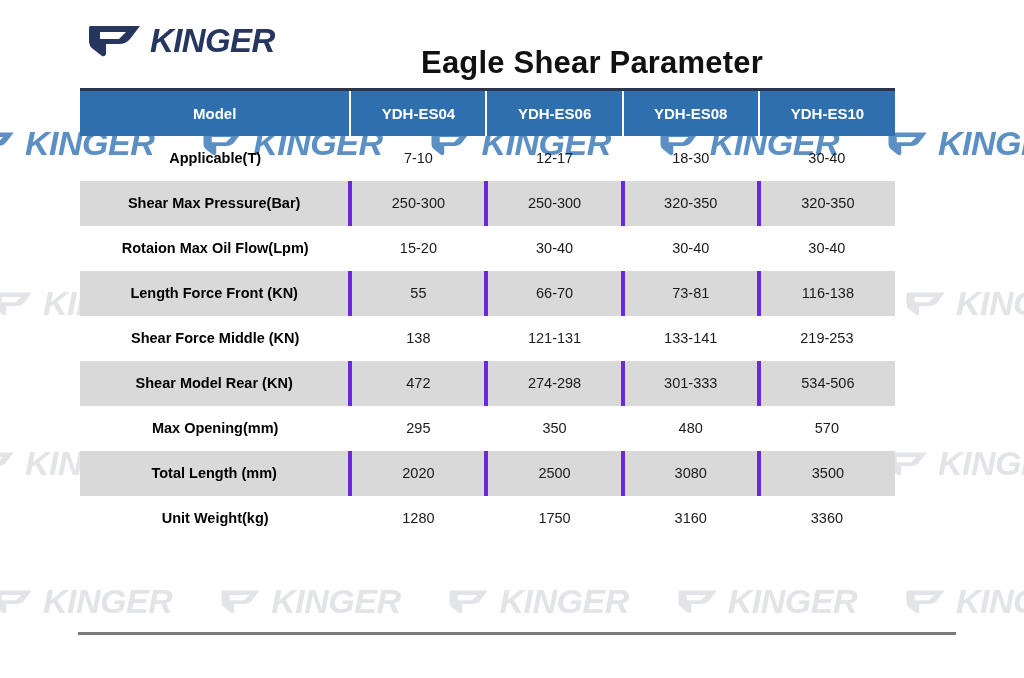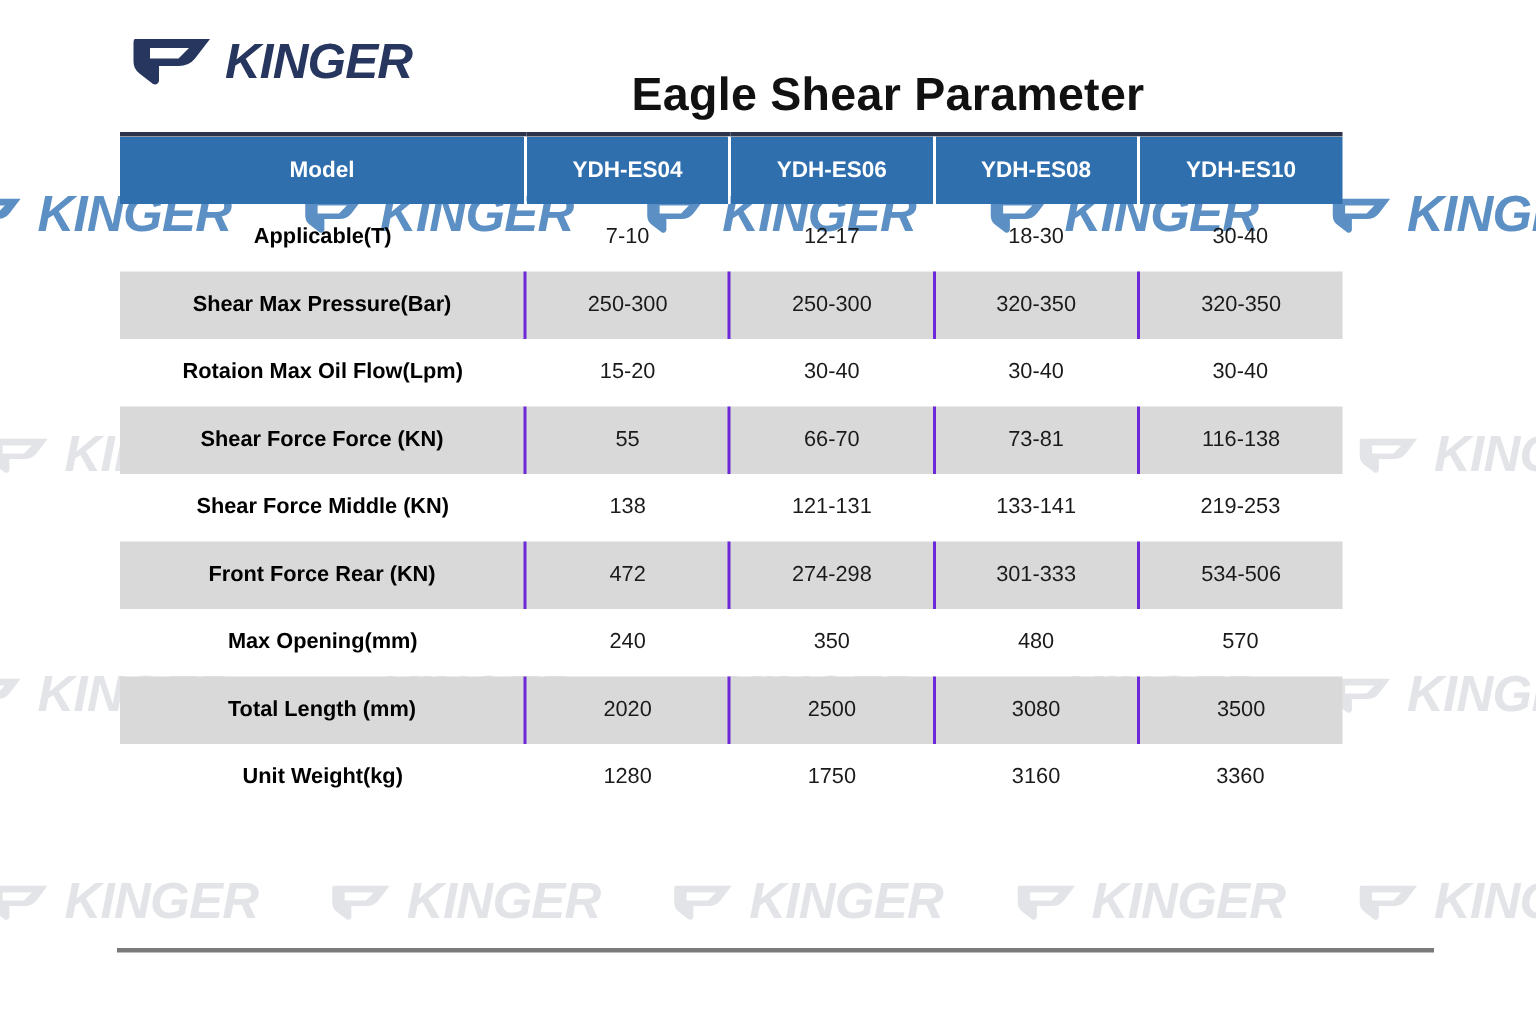--- a/index.html
+++ b/index.html
@@ -132,21 +132,21 @@
     background: transparent;
   }
   #spec-table tbody td.lbl {
     font-weight: 700;
     font-size: 14.5px;
     color: #000000;
     margin-top: 12px;
   }
   #spec-table tbody tr.alt td {
     background: #d9d9d9;
-    border-left: 2px solid #6d28d9;
+    border-left: 4px solid #6d28d9;
   }
   #spec-table tbody tr.alt td:first-child { border-left: none; }
 
   #table-bottom-rule {
     position: absolute;
     left: 78px;
     top: 632px;
     width: 878px;
     height: 3px;
     background: #7a7a7a;
@@ -356,43 +356,43 @@
             <td>320-350</td>
           </tr>
           <tr>
             <td class="lbl">Rotaion Max Oil Flow(Lpm)</td>
             <td>15-20</td>
             <td>30-40</td>
             <td>30-40</td>
             <td>30-40</td>
           </tr>
           <tr class="alt">
-            <td class="lbl">Shear Force Force (KN)</td>
+            <td class="lbl">Length Force Front (KN)</td>
             <td>55</td>
             <td>66-70</td>
             <td>73-81</td>
             <td>116-138</td>
           </tr>
           <tr>
             <td class="lbl">Shear Force Middle (KN)</td>
             <td>138</td>
             <td>121-131</td>
             <td>133-141</td>
             <td>219-253</td>
           </tr>
           <tr class="alt">
-            <td class="lbl">Front Force Rear (KN)</td>
+            <td class="lbl">Shear Model Rear (KN)</td>
             <td>472</td>
             <td>274-298</td>
             <td>301-333</td>
             <td>534-506</td>
           </tr>
           <tr>
             <td class="lbl">Max Opening(mm)</td>
-            <td>240</td>
+            <td>295</td>
             <td>350</td>
             <td>480</td>
             <td>570</td>
           </tr>
           <tr class="alt">
             <td class="lbl">Total Length (mm)</td>
             <td>2020</td>
             <td>2500</td>
             <td>3080</td>
             <td>3500</td>

